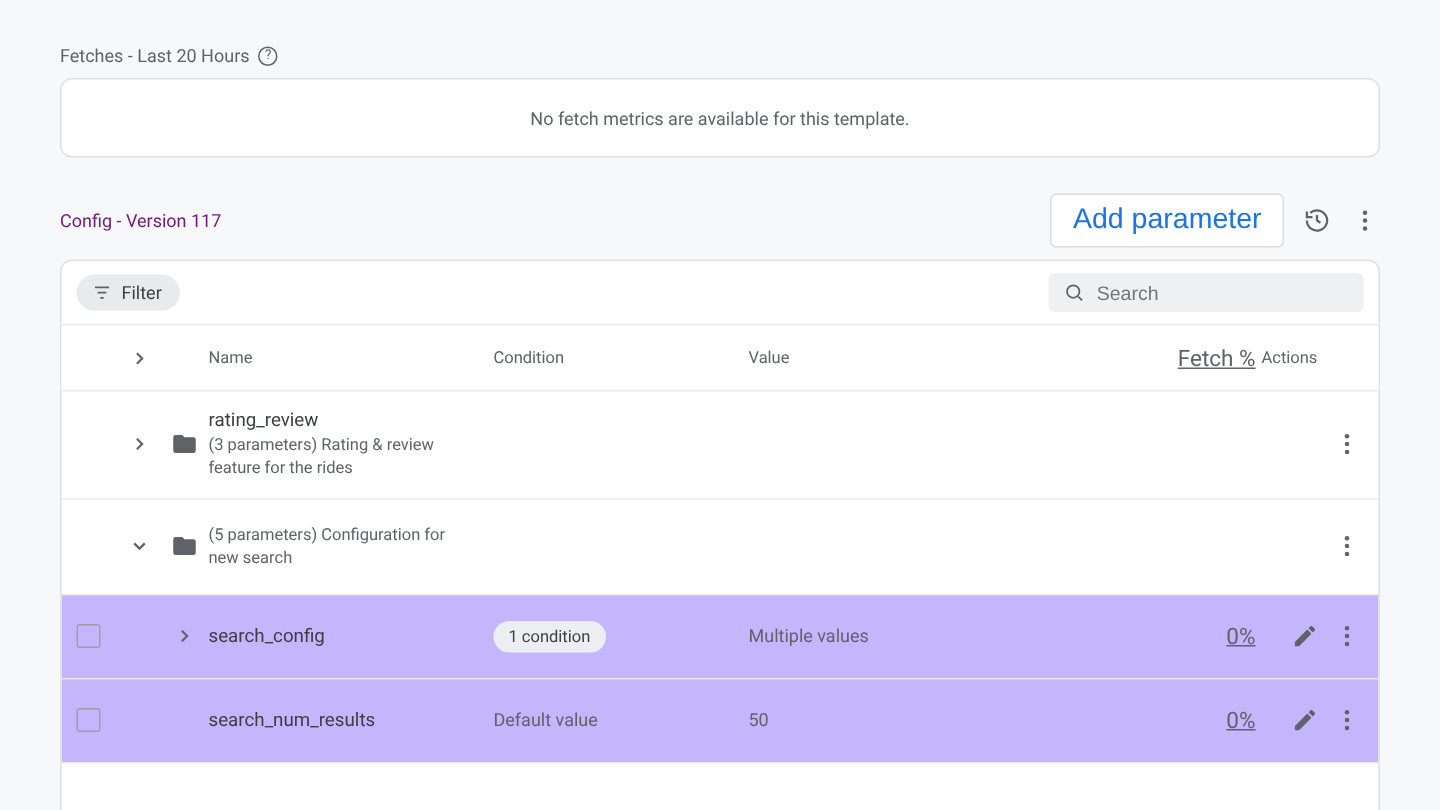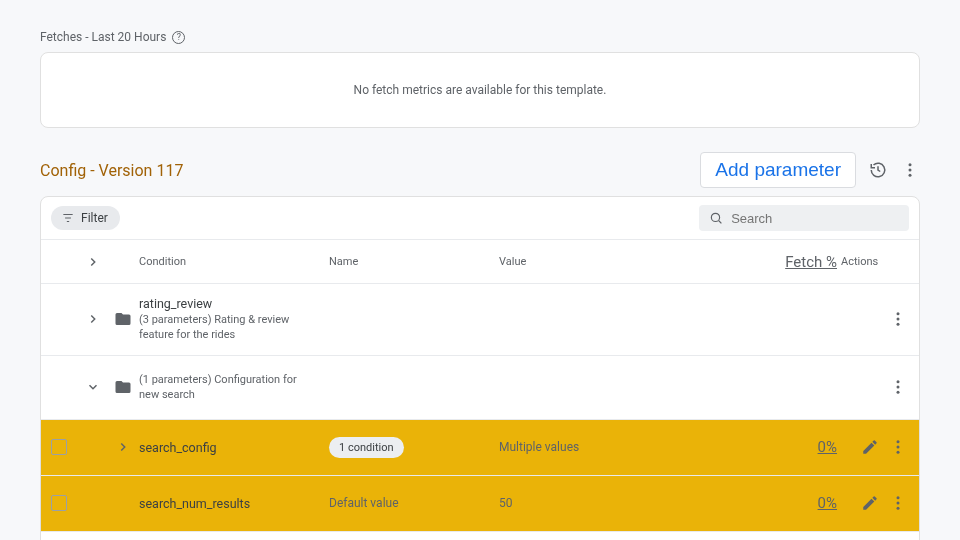--- a/index.html
+++ b/index.html
@@ -31,36 +31,36 @@
     text-align: center;
     display: inline-block;
   }
 
   .card {
     background: #fff;
     border: 1px solid #e0e0e0;
     border-radius: 8px;
   }
   .fetch-card {
-    height: 76px;
+    height: 53px;
     display: flex;
     align-items: center;
     justify-content: center;
     color: #5f6368;
     font-size: 12px;
     margin-bottom: 24px;
   }
 
   .config-header {
     display: flex;
     align-items: center;
     justify-content: space-between;
     margin-bottom: 8px;
   }
-  .config-title { font-size: 16px; color: #a16207; }
+  .config-title { font-size: 12px; color: #701a75; }
   .config-actions { display: flex; align-items: center; gap: 12px; }
   .add-param-btn {
     border: 1px solid #dadce0;
     background: #fff;
     color: #1a73e8;
     font-size: 19px;
     padding: 6px 14px;
     border-radius: 4px;
     cursor: pointer;
   }
@@ -122,21 +122,21 @@
   .col-expand { display:flex; justify-content:center; cursor:pointer; color:#5f6368; }
   .col-type  { display:flex; justify-content:center; color:#5f6368; }
   .col-name  { font-size: 12.5px; color:#3c4043; }
   .col-name .sub { font-size: 11px; color:#5f6368; margin-top:2px; line-height: 1.35; max-width: 180px;}
   .col-cond, .col-value { font-size: 12px; color:#5f6368; }
   .col-fetch { font-size: 15px; color:#5f6368; text-align:right;text-decoration:underline; }
   .col-actions { display:flex; justify-content:flex-end; gap:10px; align-items:center; color:#5f6368;}
 
   .row.group { min-height: 64px; padding-top:8px; padding-bottom:8px; }
   .row.param { min-height: 56px; }
-  .row.child { background:#eab308; }
+  .row.child { background:#c4b5fd; }
 
   .cond-pill {
     display:inline-block;
     background:#eceef1;
     color:#3c4043;
     font-size: 11px;
     padding: 4px 10px;
     border-radius: 12px;
   }
 
@@ -203,22 +203,22 @@
     </div>
 
     <div class="grid-header">
       <div></div>
       <div class="col-expand">
         <svg width="14" height="14" viewBox="0 0 24 24" fill="none" stroke="#5f6368" stroke-width="2.5">
             <polyline points="9 18 15 12 9 6"></polyline>
           </svg>
       </div>
       <div></div>
+      <div>Name</div>
       <div>Condition</div>
-      <div>Name</div>
       <div>Value</div>
       <div></div>
       <div class="col-fetch">Fetch %</div>
       <div class="col-actions" style="justify-content:flex-start;">Actions</div>
     </div>
 
     <div class="row group">
       <div></div>
       <div class="col-expand">
         <svg width="14" height="14" viewBox="0 0 24 24" fill="none" stroke="#5f6368" stroke-width="2.5">
@@ -255,21 +255,21 @@
         <svg width="14" height="14" viewBox="0 0 24 24" fill="none" stroke="#5f6368" stroke-width="2.5">
             <polyline points="6 9 12 15 18 9"></polyline>
           </svg>
       </div>
       <div class="col-type">
         <svg width="18" height="18" viewBox="0 0 24 24" fill="#5f6368">
             <path d="M10 4H4a2 2 0 0 0-2 2v12a2 2 0 0 0 2 2h16a2 2 0 0 0 2-2V8a2 2 0 0 0-2-2h-8l-2-2z"></path>
           </svg>
       </div>
       <div class="col-name">
-        <div class="sub">(1 parameters) Configuration for new search</div>
+        <div class="sub">(5 parameters) Configuration for new search</div>
       </div>
       <div></div>
         <div></div>
         <div></div>
         <div></div>
       <div class="col-actions">
         <div class="dots">
             <svg width="18" height="18" viewBox="0 0 24 24" fill="#5f6368">
               <circle cx="12" cy="5" r="2"></circle>
               <circle cx="12" cy="12" r="2"></circle>

